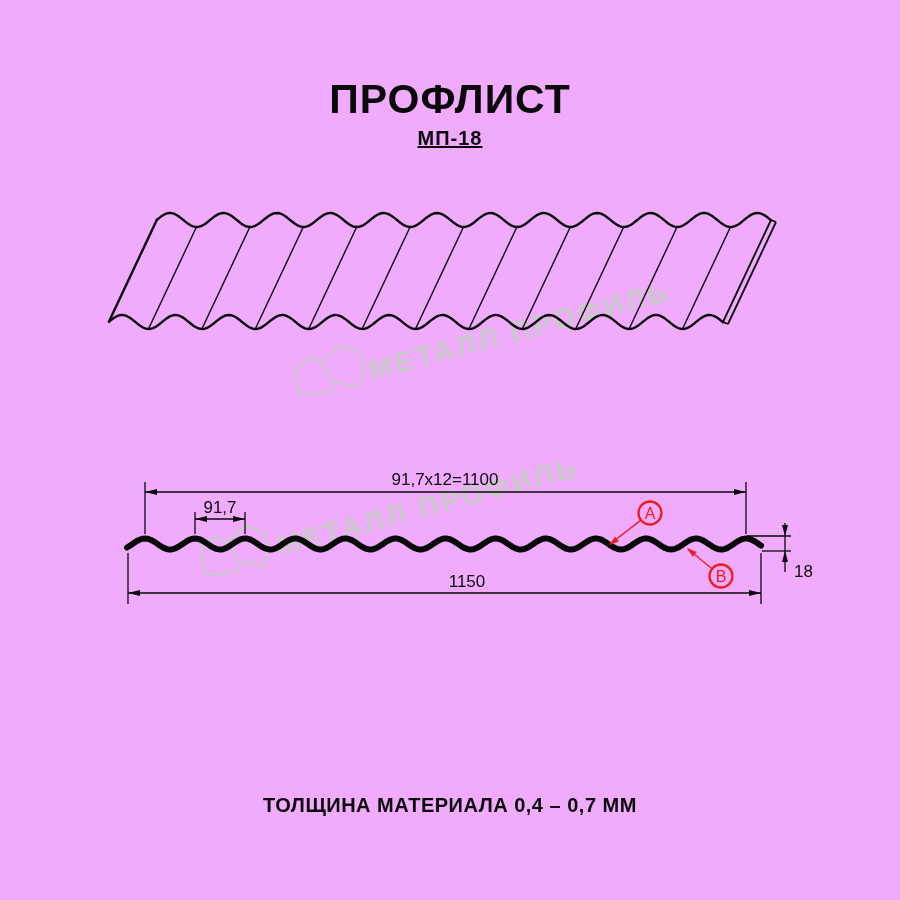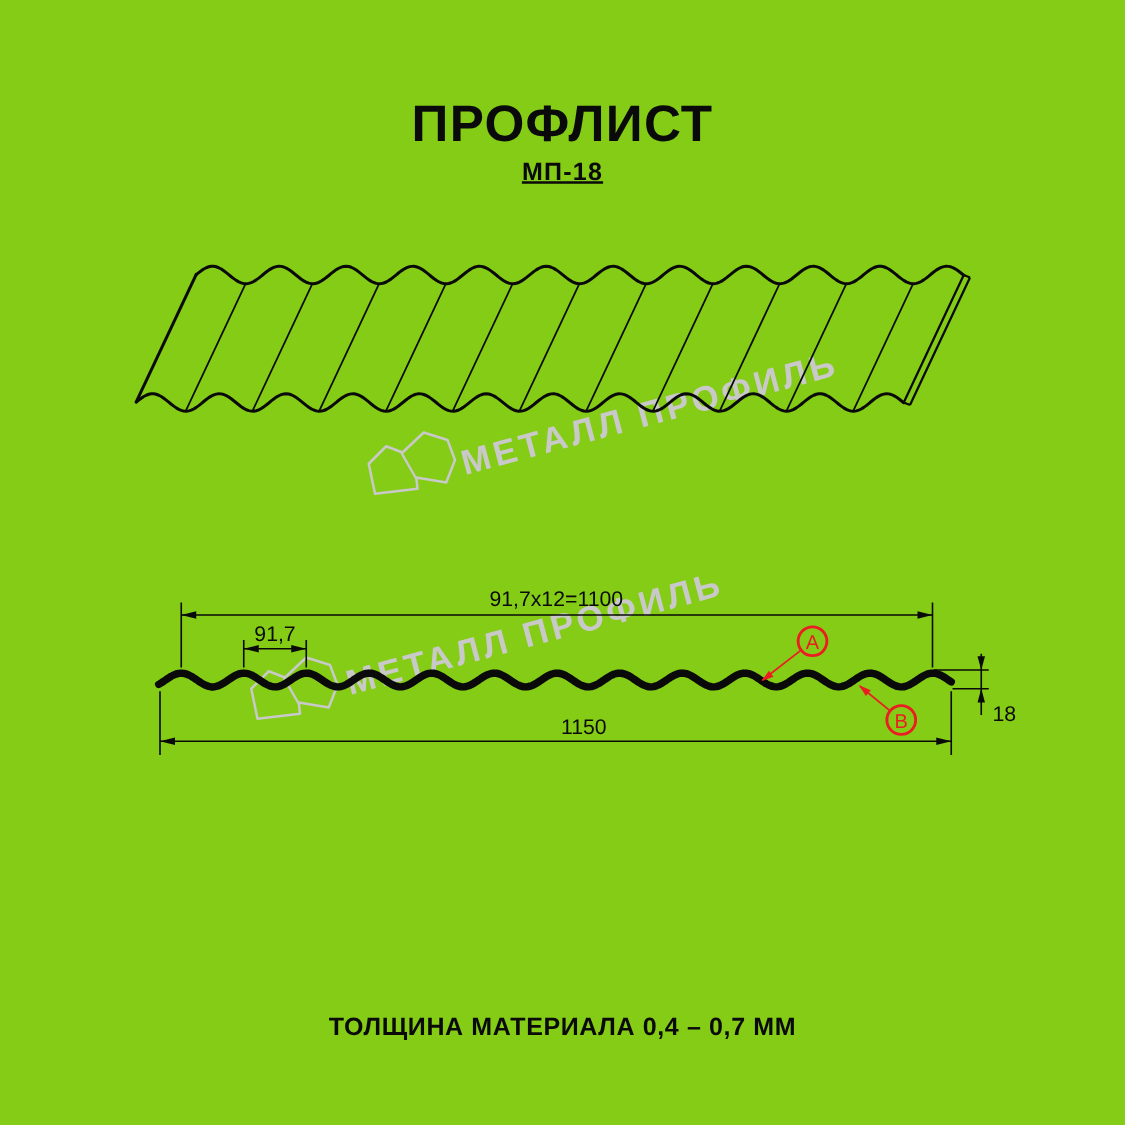--- a/index.html
+++ b/index.html
@@ -1,30 +1,30 @@
 <!DOCTYPE html>
 <html style="--accent-red: #ec1c23; --wm-color: #c9c9c9;"><head>
 <meta charset="utf-8">
 <style>
   html,body{margin:0;padding:0;background:#fff;}
   .page{
-    position:relative;width:900px;height:900px;background:#84cc16;
+    position:relative;width:900px;height:900px;background:#f0abfc;
     font-family:"Liberation Sans",sans-serif;overflow:hidden;
   }
   .title{
     position:absolute;top:76px;left:0;width:900px;text-align:center;
     font-size:41px;font-weight:800;letter-spacing:1px;color:#0a0a0a;margin:0;
   }
   .subtitle{
     position:absolute;top:127px;left:0;width:900px;text-align:center;
     font-size:20px;font-weight:600;letter-spacing:1px;color:#0a0a0a;text-decoration:underline;
   }
   .footer-note{
     position:absolute;top:794px;left:0;width:900px;text-align:center;
-    font-size:20px;font-weight:700;letter-spacing:0.5px;color:#0a0a0a;margin-top:17px;
+    font-size:20px;font-weight:700;letter-spacing:0.5px;color:#0a0a0a;
   }
   svg.diagram{position:absolute;left:0;top:0;}
   .outline{fill:none;stroke:#0a0a0a;stroke-width:2.4;stroke-linecap:round;stroke-linejoin:round;}
   .rib{stroke:#0a0a0a;stroke-width:1.4;}
   .edge2{stroke:#0a0a0a;stroke-width:1.8;fill:none;}
   .xsec{fill:none;stroke:#0a0a0a;stroke-width:6;stroke-linecap:round;stroke-linejoin:round;}
   .dimline{stroke:#0a0a0a;stroke-width:1.3;}
   .dimtext{font:17px "Liberation Sans",sans-serif;fill:#0a0a0a;}
   .dimarrow{fill:#0a0a0a;}
   .wm-text{font:700 28px "Liberation Sans",sans-serif;letter-spacing:3px;fill:var(--wm-color,#c9c9c9);}

